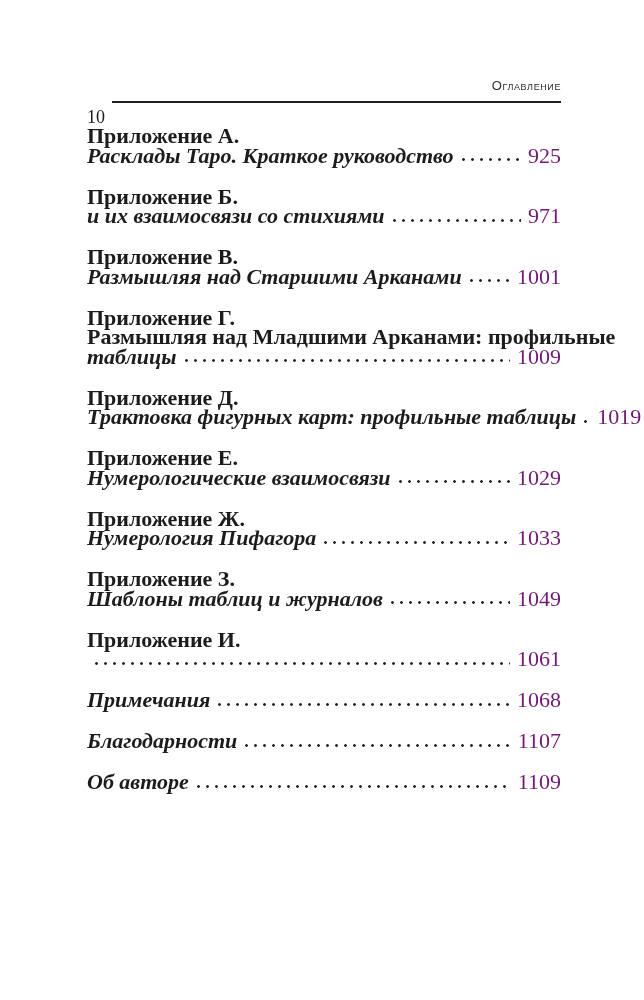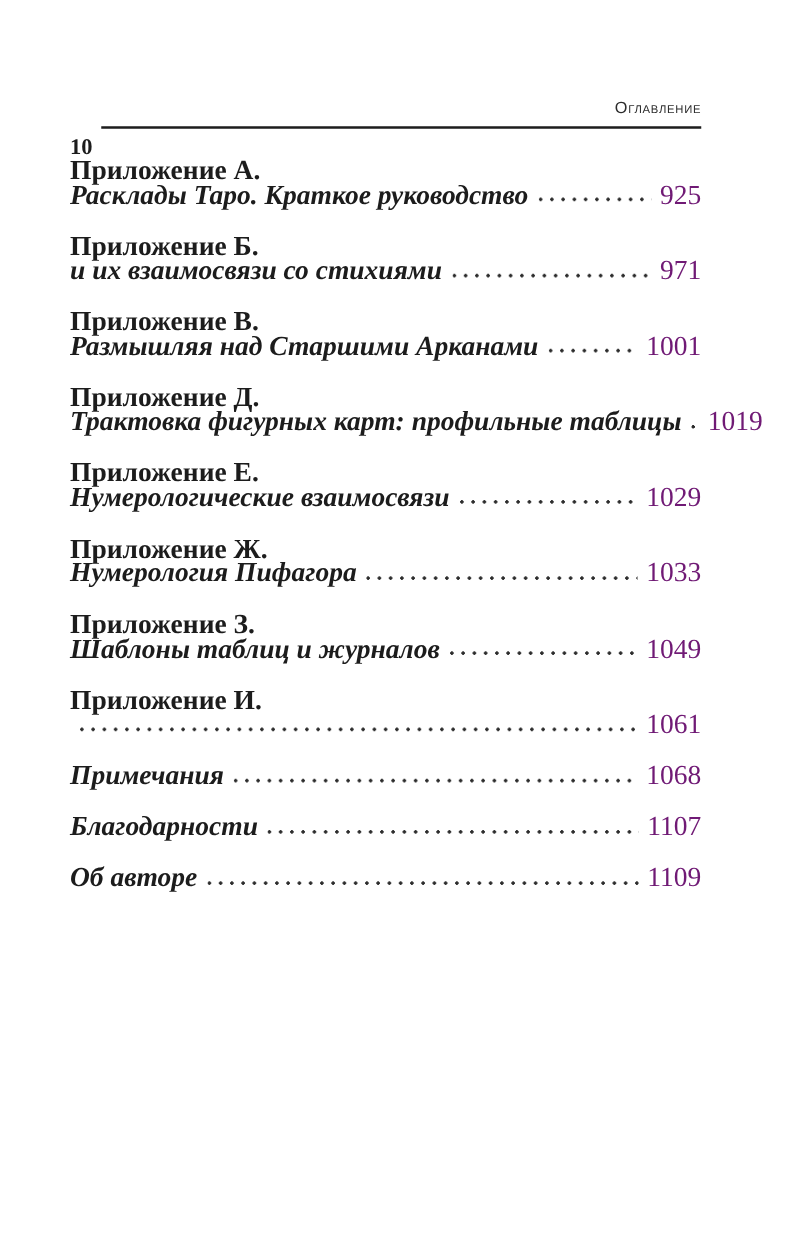--- a/index.html
+++ b/index.html
@@ -11,42 +11,42 @@
     width: 644px;
     height: 1000px;
     overflow: hidden;
     font-family: "Liberation Serif", serif;
     color: #1c1c1c;
   }
   .page {
     box-sizing: border-box;
     width: 644px;
     height: 1000px;
-    padding: 79px 83px 0 56px;
+    padding: 79px 83px 0 87px;
   }
   
   .running-head {
     font-family: "Liberation Sans", sans-serif;
     font-variant: small-caps;
     font-size: 13px;
     line-height: 13px;
     letter-spacing: 0.6px;
     color: #2c2c2c;
     text-align: right;
   }
   .folio-row {
     display: flex;
     align-items: center;
     gap: 7px;
     height: 18px;
     margin-top: 1px;
   }
   .folio {
     font-size: 18px;
-    font-weight: 700;
+    font-weight: 400;
     line-height: 18px;
     margin-top: 29px;
   }
   .rule {
     flex: 1 1 auto;
     height: 2px;
     background: #1d1d1d;
   }
   
   .entries {
@@ -118,20 +118,29 @@
       </div>
       <div class="entry">
     <div class="entry-heading">Приложение В.</div>
   <div class="entry-line last">
           <span class="t">Размышляя над Старшими Арканами</span>
           <span class="leader"></span>
           <span class="pg">1001</span>
         </div>
       </div>
       <div class="entry">
+    <div class="entry-heading">Приложение Г.</div>
+  <div class="entry-line">Размышляя над Младшими Арканами: профильные</div>
+        <div class="entry-line last">
+          <span class="t">таблицы</span>
+          <span class="leader"></span>
+          <span class="pg">1009</span>
+        </div>
+      </div>
+      <div class="entry">
     <div class="entry-heading">Приложение Д.</div>
   <div class="entry-line last">
           <span class="t">Трактовка фигурных карт: профильные таблицы</span>
           <span class="leader"></span>
           <span class="pg">1019</span>
         </div>
       </div>
       <div class="entry">
     <div class="entry-heading">Приложение Е.</div>
   <div class="entry-line last">

